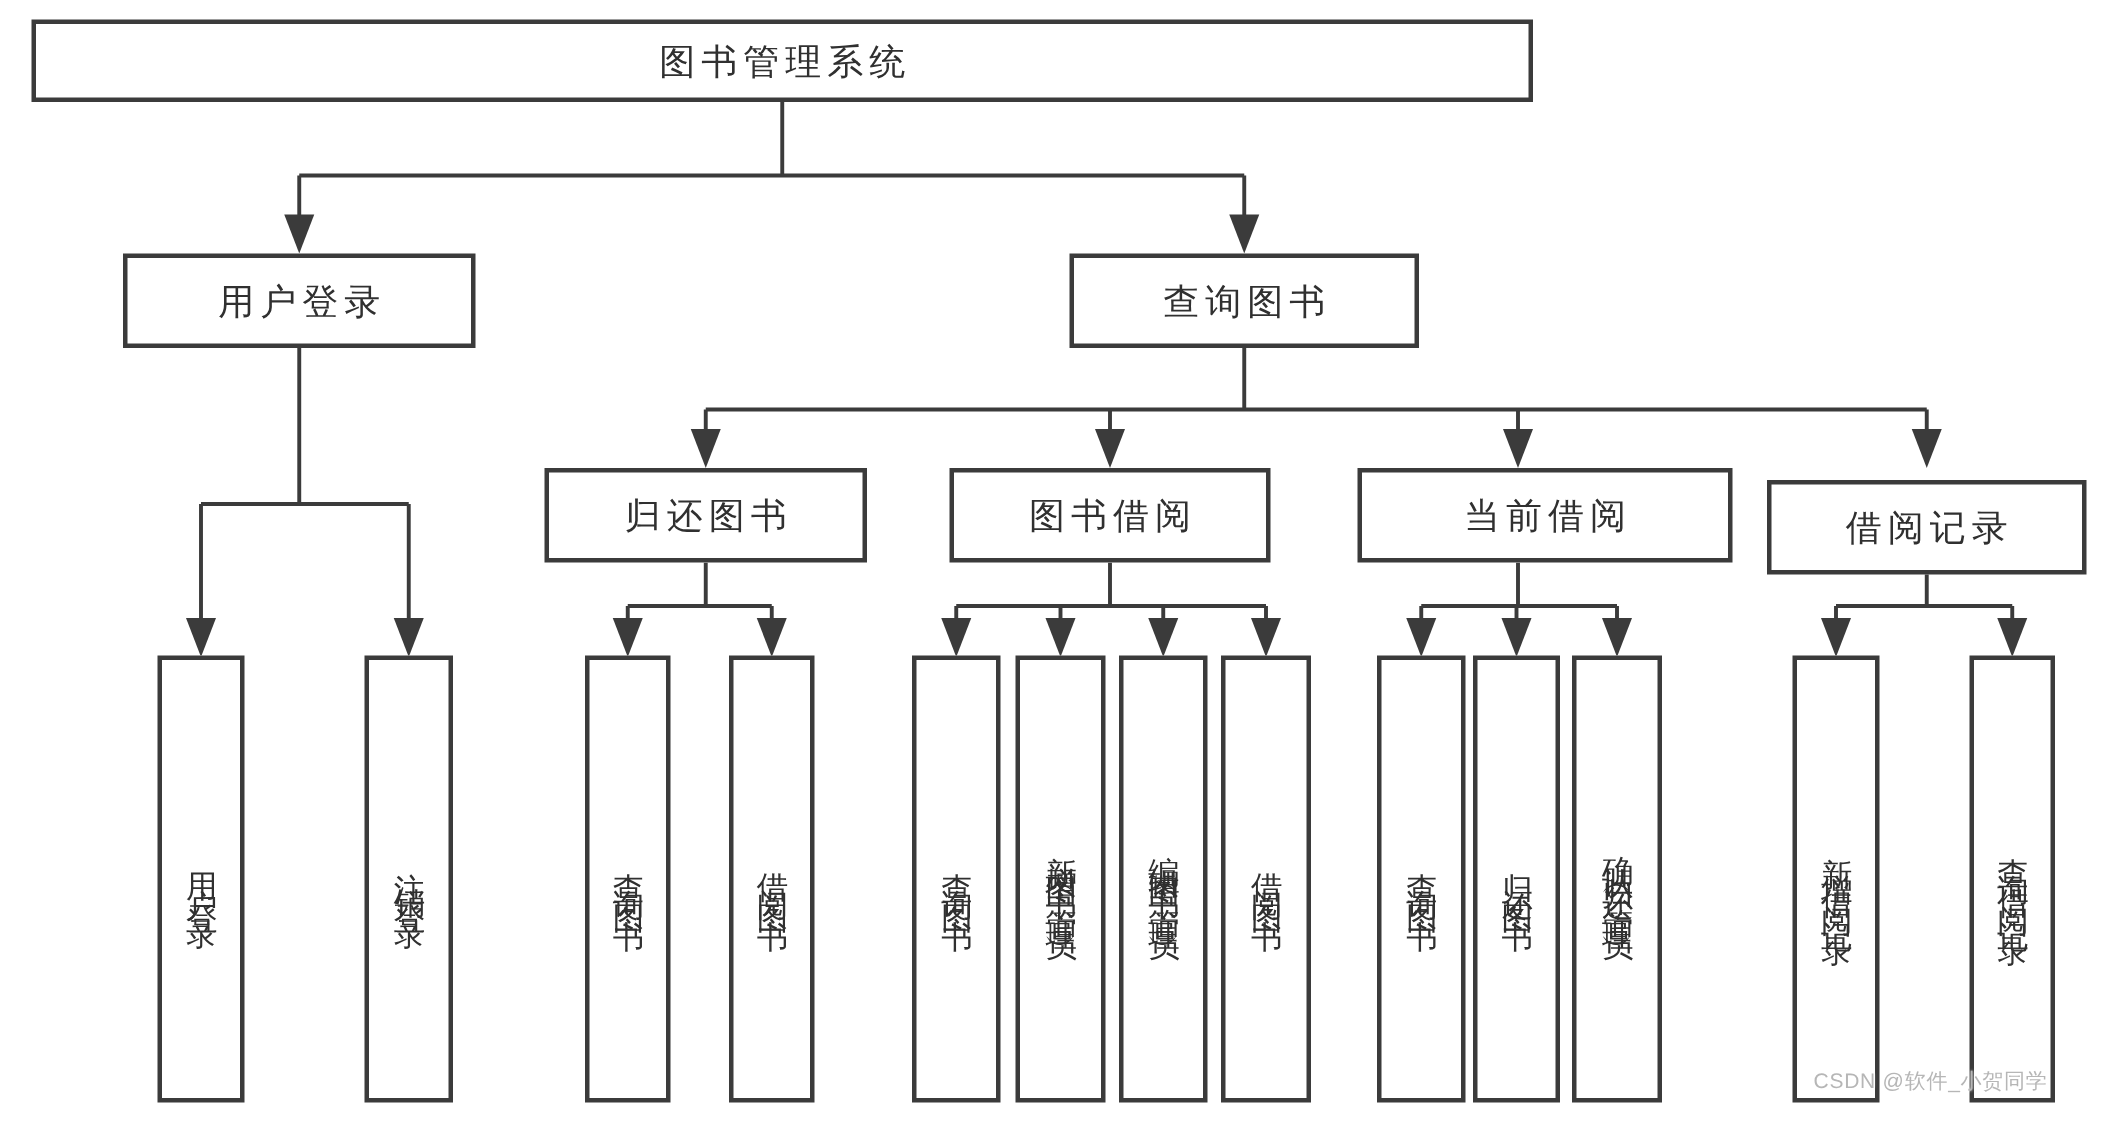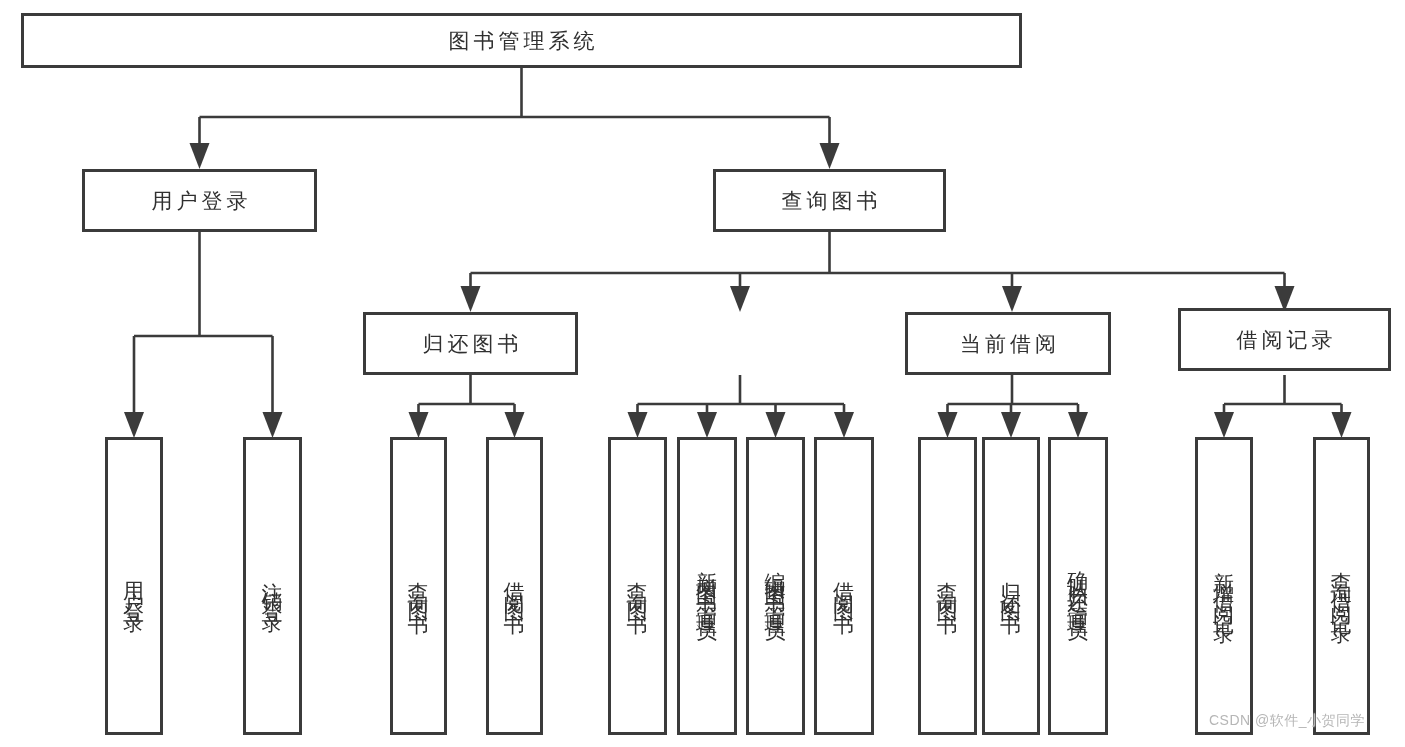--- a/index.html
+++ b/index.html
@@ -26,32 +26,32 @@
     box-sizing: border-box;
     border: 3px solid #3b3b3b;
     background: #ffffff;
     display: flex;
     align-items: center;
     justify-content: center;
     color: #303030;
     z-index: 1;
   }
   .hlabel {
-    font-size: 21px;
+    font-size: 24px;
     letter-spacing: 4px;
     text-indent: 4px;
     white-space: nowrap;
   }
   .root  { left: 21px;  top: 13px;  width: 1001px; height: 55px; }
   .n-user{ left: 82px;  top: 169px; width: 235px;  height: 63px; }
   .n-book{ left: 713px; top: 169px; width: 233px;  height: 63px; }
   .n-l3a { left: 363px; top: 312px; width: 215px;  height: 63px; }
   .n-l3b { left: 633px; top: 312px; width: 214px;  height: 63px; }
-  .n-l3c { left: 905px; top: 312px; width: 206px;  height: 63px; }
-  .n-l3d { left: 1178px;top: 308px; width: 213px;  height: 63px; }
+  .n-l3c { left: 905px; top: 312px; width: 250px;  height: 63px; }
+  .n-l3d { left: 1178px;top: 320px; width: 213px;  height: 63px; }
 
   .leaf { top: 437px; height: 298px; }
   .vlabel {
     writing-mode: vertical-rl;
     text-orientation: mixed;
     font-size: 21px;
     letter-spacing: 0.5em;
     line-height: 1.0;
     white-space: nowrap;
   }
@@ -135,20 +135,23 @@
   <div class="node n-user">
     <span class="hlabel">用户登录</span>
   </div>
   <div class="node n-book">
     <span class="hlabel">查询图书</span>
   </div>
 
   <div class="node n-l3a">
     <span class="hlabel">归还图书</span>
   </div>
+  <div class="node n-l3b">
+    <span class="hlabel">图书借阅</span>
+  </div>
   <div class="node n-l3c">
     <span class="hlabel">当前借阅</span>
   </div>
   <div class="node n-l3d">
     <span class="hlabel">借阅记录</span>
   </div>
 
   <div class="node leaf lf1">
     <span class="vlabel">用户登录</span>
   </div>

